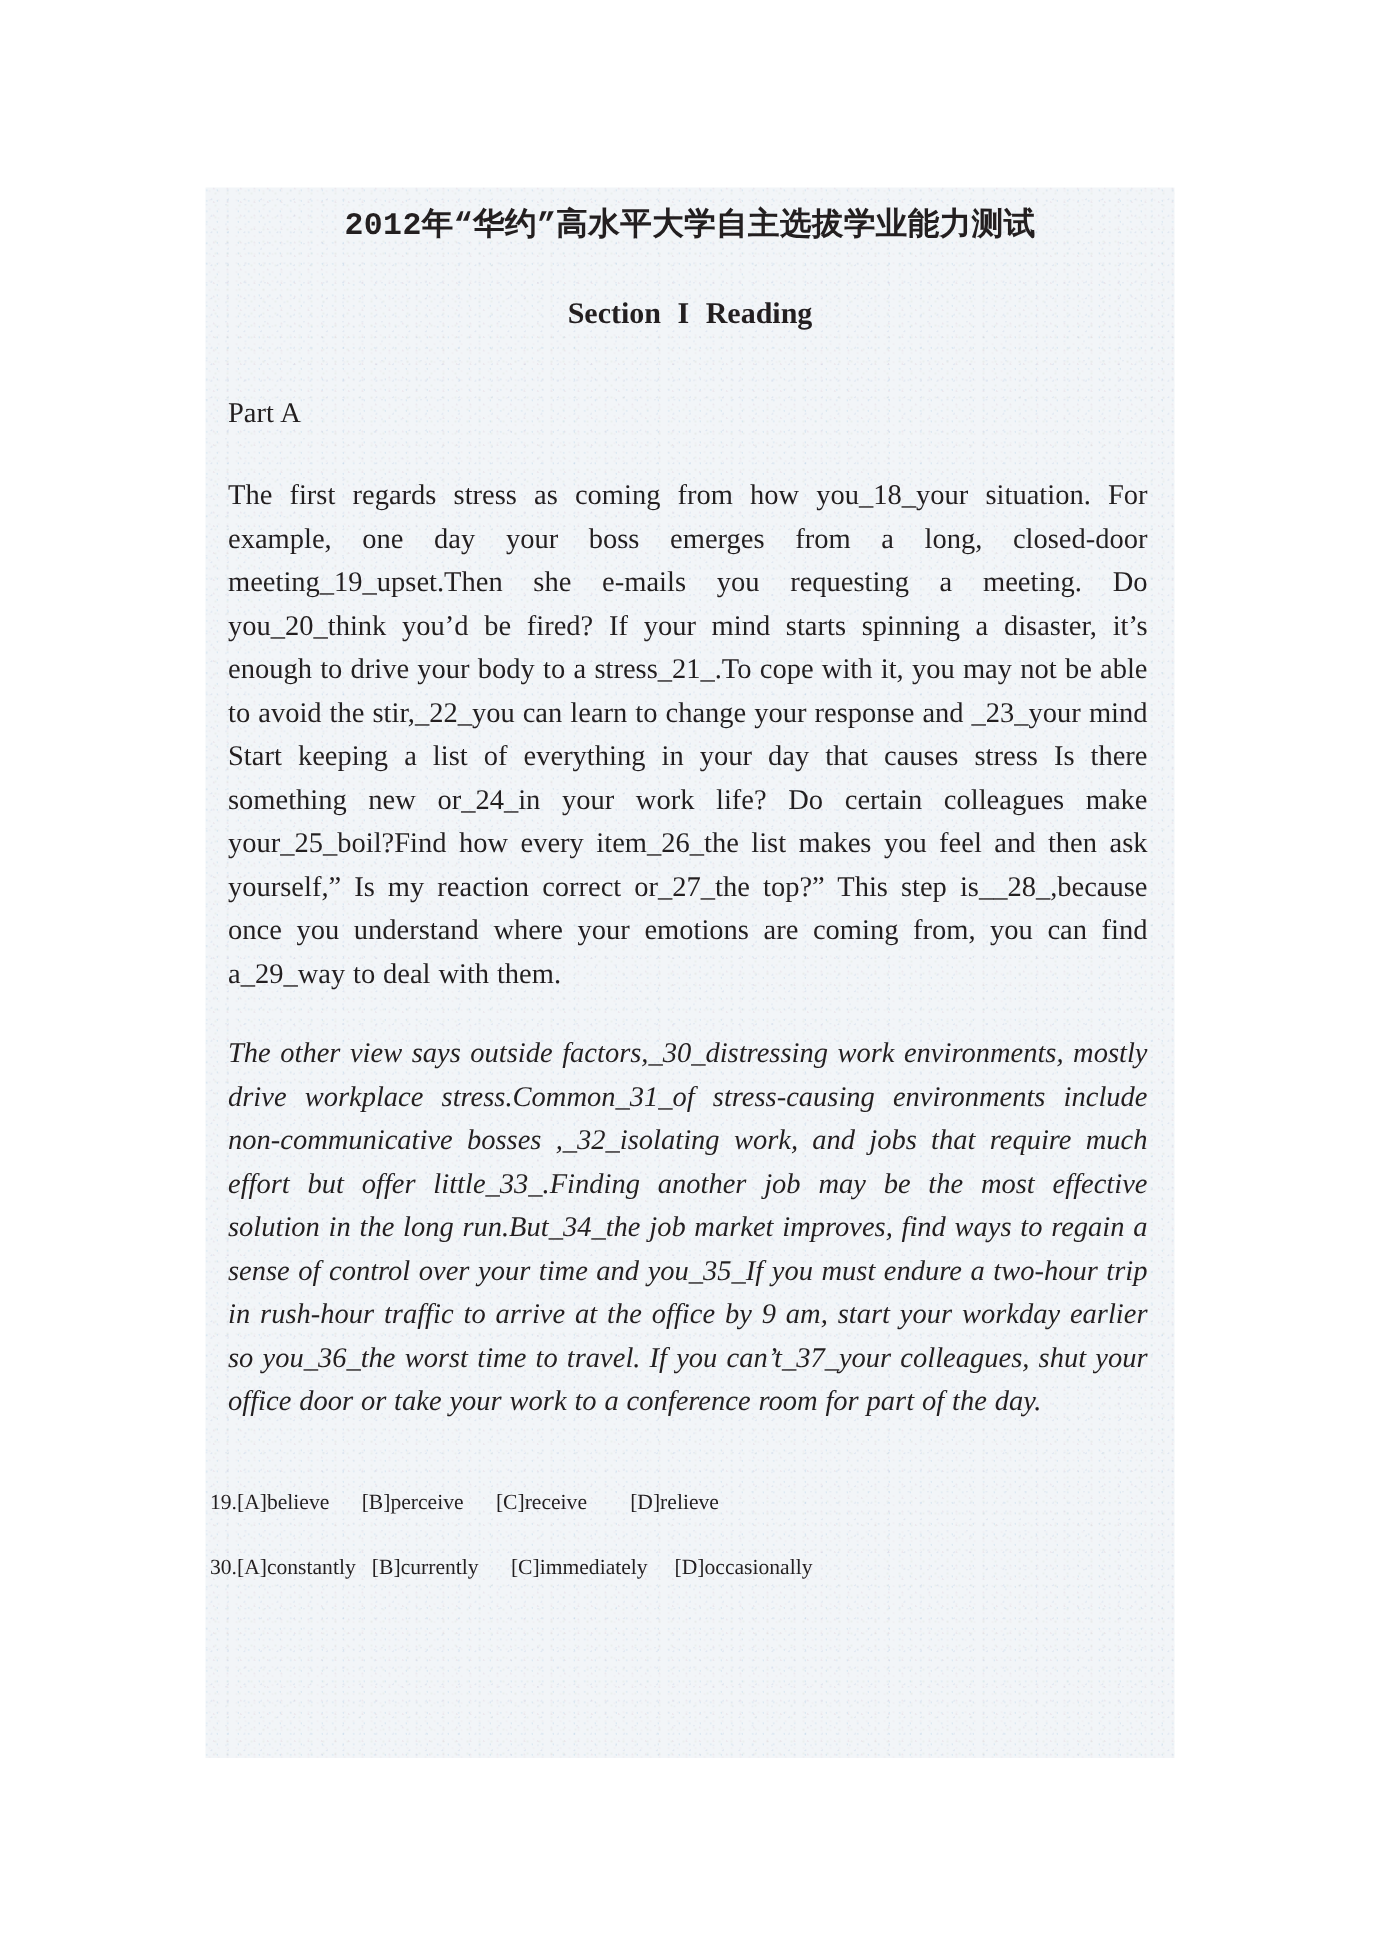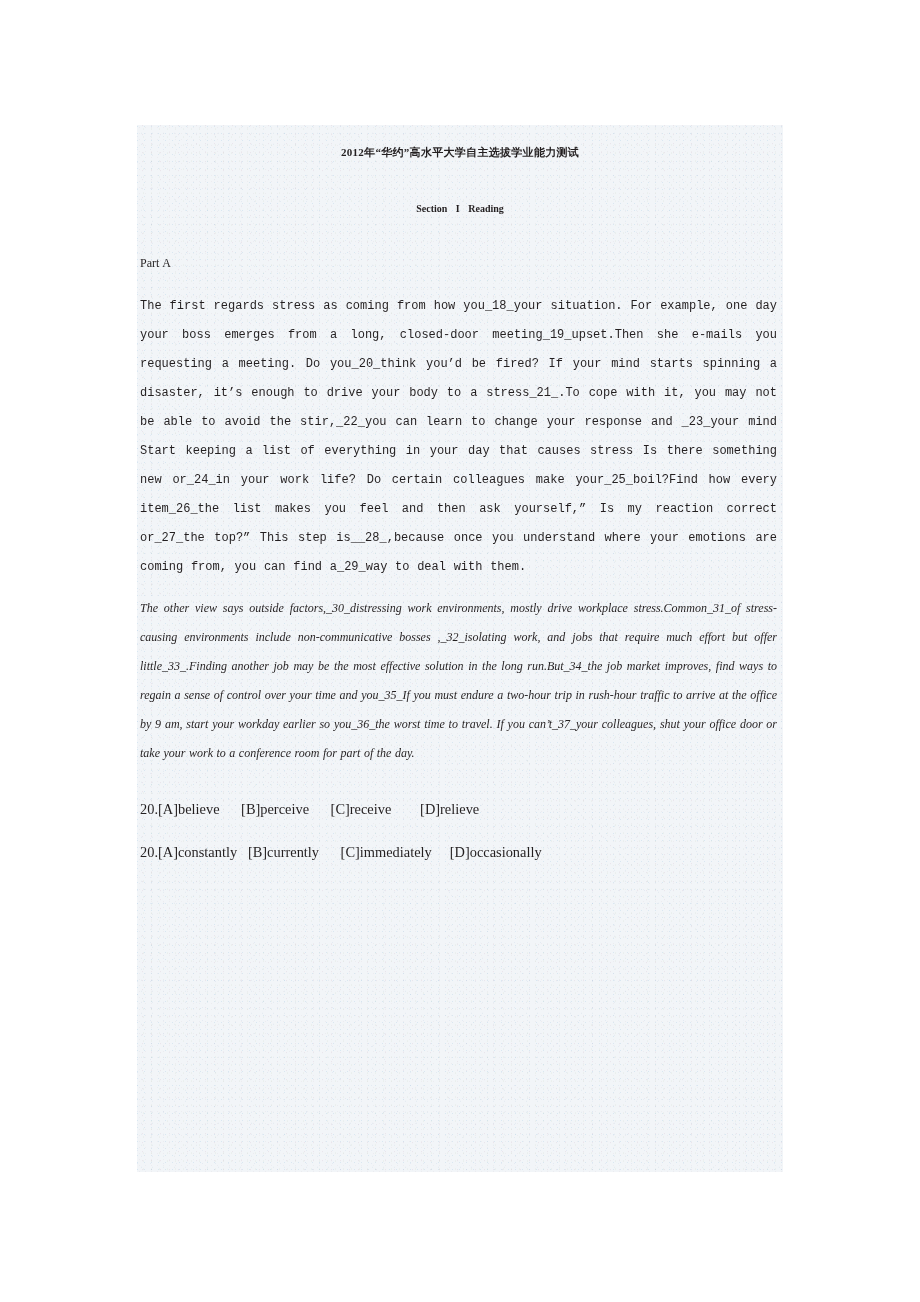--- a/index.html
+++ b/index.html
@@ -37,58 +37,59 @@
   }
 
   .doc-inner {
     padding: 0;
   }
 
   
   .doc-title {
     text-align: center;
     font-weight: bold;
-    font-size: 11px;
+    font-size: 21px;
     letter-spacing: 0.3px;
     margin: 0;
     padding: 16px 0 0 0;
     line-height: 22px;
     white-space: nowrap;
+    font-family: Liberation Mono, monospace;
   }
 
   .section-title {
     text-align: center;
     font-weight: bold;
-    font-size: 10px;
+    font-size: 20px;
     margin: 0;
     padding: 36px 0 0 0;
     line-height: 20px;
     word-spacing: 6px;
   }
 
   
   .para {
-    font-size: 12px;
+    font-size: 19px;
     line-height: 29px;
-    margin: 0;
+    margin: 12px;
     padding: 0 6px 0 3px;
     text-align: justify;
     text-justify: inter-word;
     word-spacing: 0.5px;
   }
 
   .para.justified {
     
     text-align: justify;
   }
 
   .p-partA    { padding-top: 30px; }
   .p-instr    { padding-top: 14px; }
   .p-intro    { padding-top: 70px; }
-  .p-body1    { padding-top: 14px; font-family: Liberation Mono, monospace; }
+  .p-body1    { padding-top: 14px; }
   .p-body2    { padding-top: 12px; font-style: italic; }
 
   
   .options-list {
     margin: 0;
     padding: 20px 0 0 3px;
     list-style: none;
   }
   .option-line {
     font-size: 14.4px;
@@ -110,18 +111,18 @@
 
     <p class="para p-partA">Part  A</p>
 
 
 
     <p class="para justified p-body1">The first regards stress as coming from how you_18_your situation. For example, one day your boss emerges from a long, closed-door meeting_19_upset.Then she e-mails you requesting a meeting. Do you_20_think you’d be fired? If your mind starts spinning a disaster, it’s enough to drive your body to a stress_21_.To cope with it, you may not be able to avoid the stir,_22_you can learn to change your response and _23_your mind Start keeping a list of everything in your day that causes stress Is there something new or_24_in your work life? Do certain colleagues make your_25_boil?Find how every item_26_the list makes you feel and then ask yourself,” Is my reaction correct or_27_the top?” This step is__28_,because once you understand where your emotions are coming from, you can find a_29_way to deal with them.</p>
 
     <p class="para justified p-body2">The other view says outside factors,_30_distressing work environments, mostly drive workplace stress.Common_31_of stress-causing environments include non-communicative bosses ,_32_isolating work, and jobs that require much effort but offer little_33_.Finding another job may be the most effective solution in the long run.But_34_the job market improves, find ways to regain a sense of control over your time and you_35_If you must endure a two-hour trip in rush-hour traffic to arrive at the office by 9 am, start your workday earlier so you_36_the worst time to travel. If you can’t_37_your colleagues, shut your office door or take your work to a conference room for part of the day.</p>
 
     <ul class="options-list">
-      <li class="option-line">20.[A]believe      [B]perceive      [C]receive        [D]relieve</li>
-      <li class="option-line">20.[A]constantly   [B]currently      [C]immediately     [D]occasionally</li>
+      <li class="option-line">19.[A]believe      [B]perceive      [C]receive        [D]relieve</li>
+      <li class="option-line">30.[A]constantly   [B]currently      [C]immediately     [D]occasionally</li>
     </ul>
 
   </div>
 </div>
 
 </body></html>

